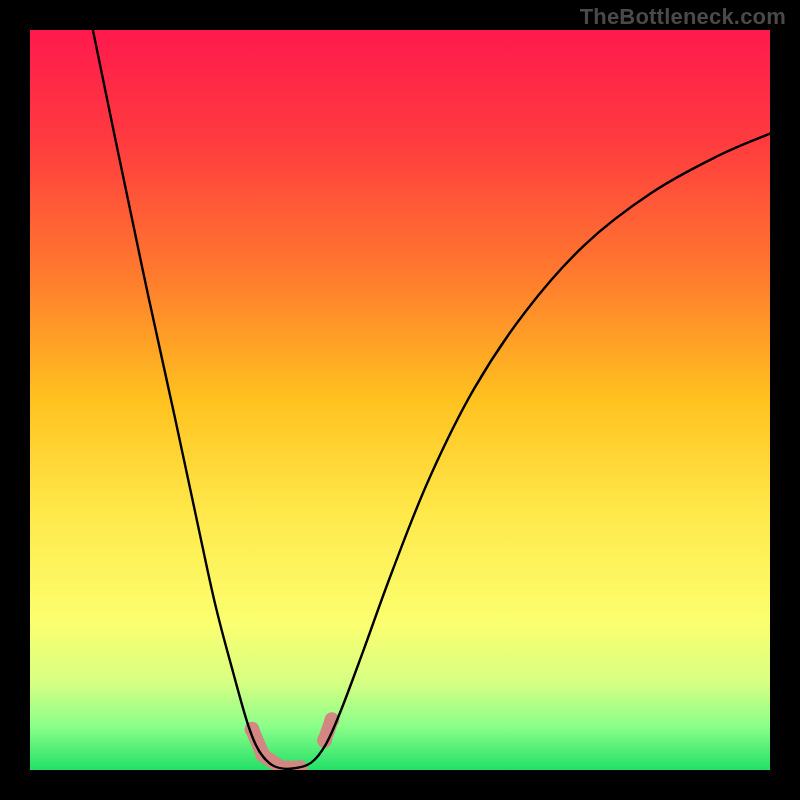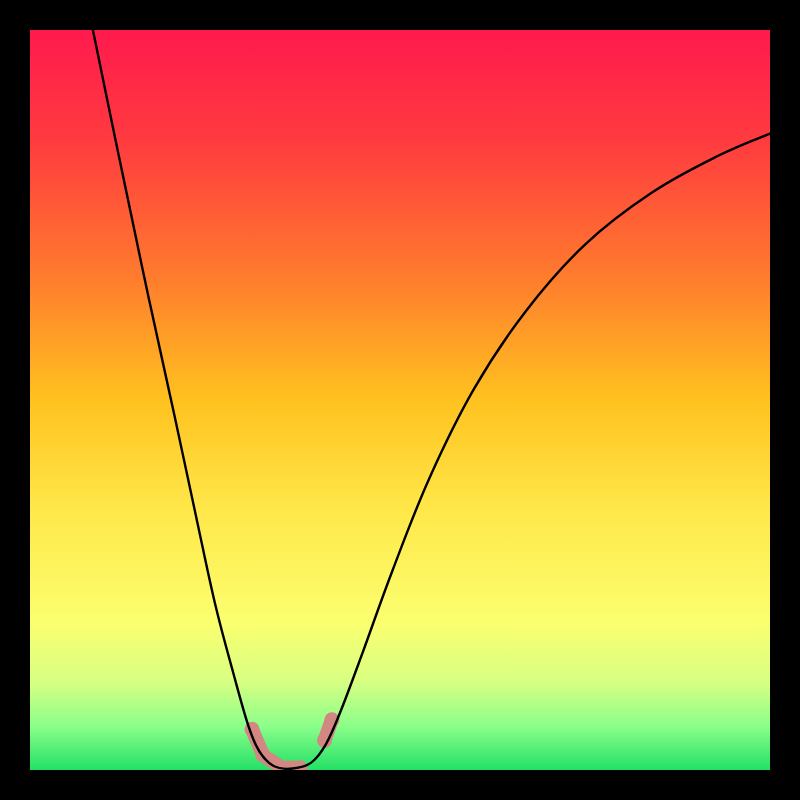--- a/index.html
+++ b/index.html
@@ -52,20 +52,21 @@
     stroke: #d38782;
     stroke-width: 14;
     stroke-linecap: round;
   }
 </style>
 </head>
 <body>
 
 <div class="frame">
 
+  <div class="watermark">TheBottleneck.com</div>
 
   <div class="plot">
     <svg id="chart-svg" width="740" height="740" viewBox="0 0 740 740">
       <defs>
         <linearGradient id="bg-grad" x1="0" y1="0" x2="0" y2="1">
             <stop offset="0%" stop-color="#ff1a4d"></stop>
             <stop offset="15%" stop-color="#ff3b3f"></stop>
             <stop offset="33%" stop-color="#ff7a2e"></stop>
             <stop offset="50%" stop-color="#ffc21f"></stop>
             <stop offset="65%" stop-color="#ffe84a"></stop>

